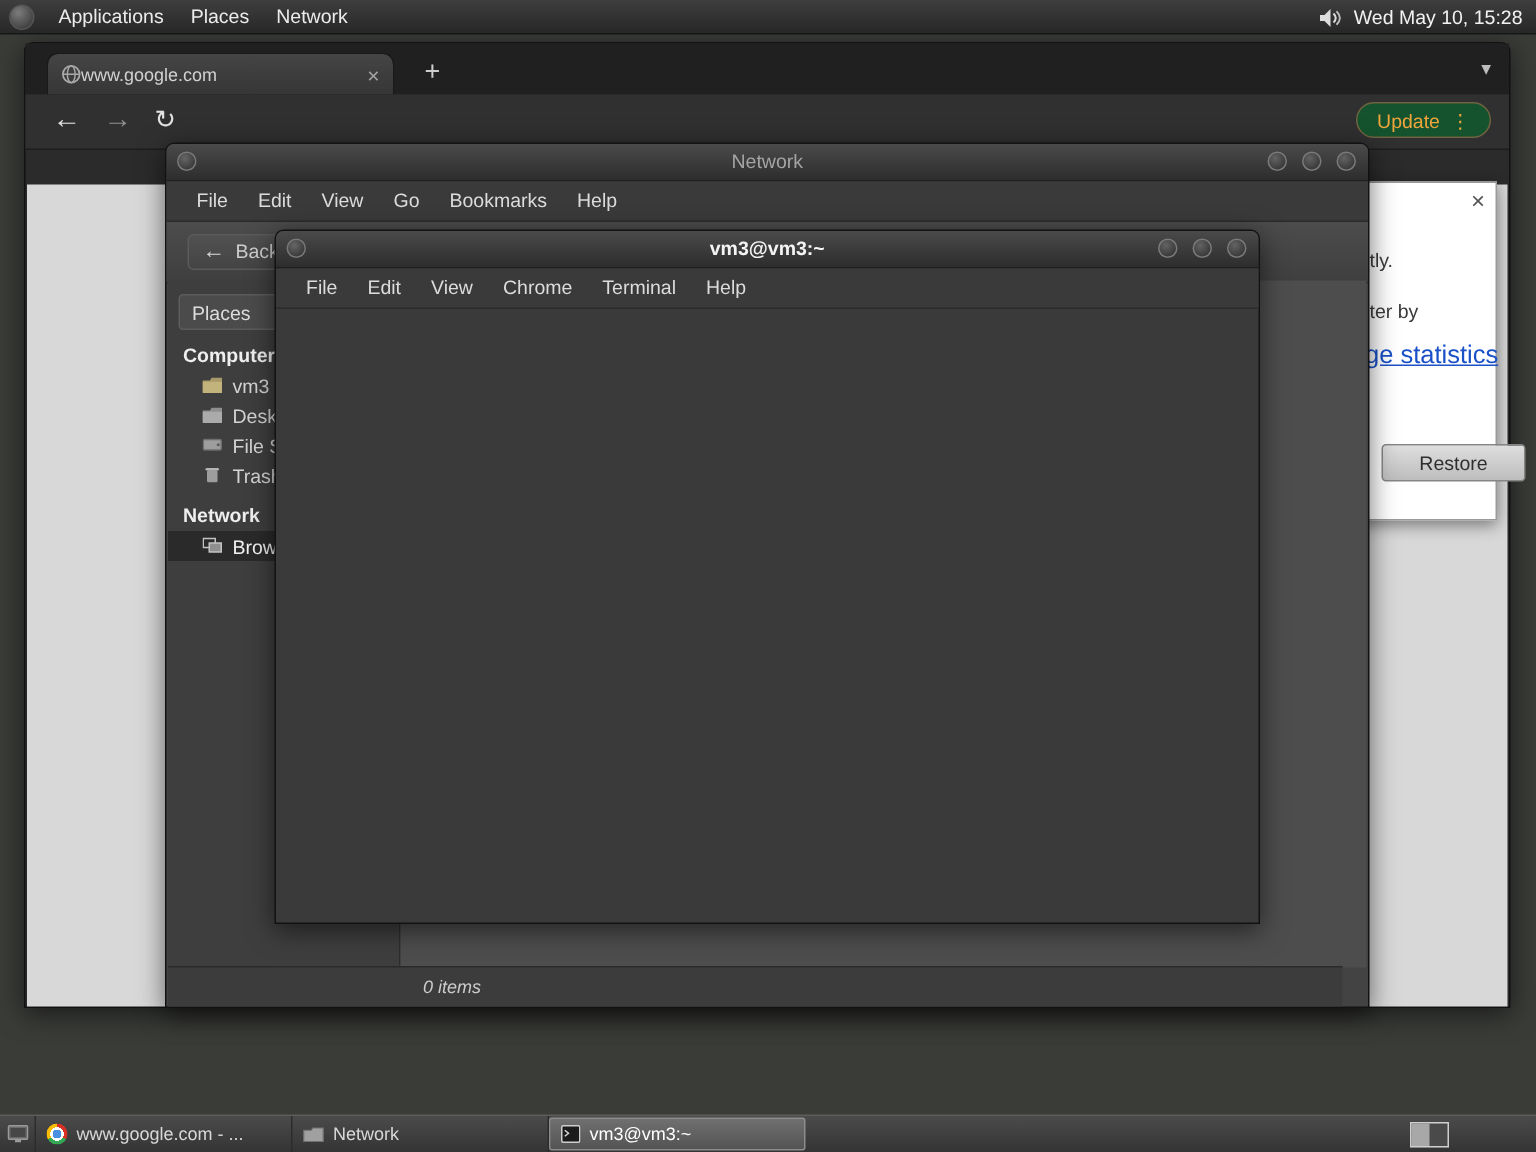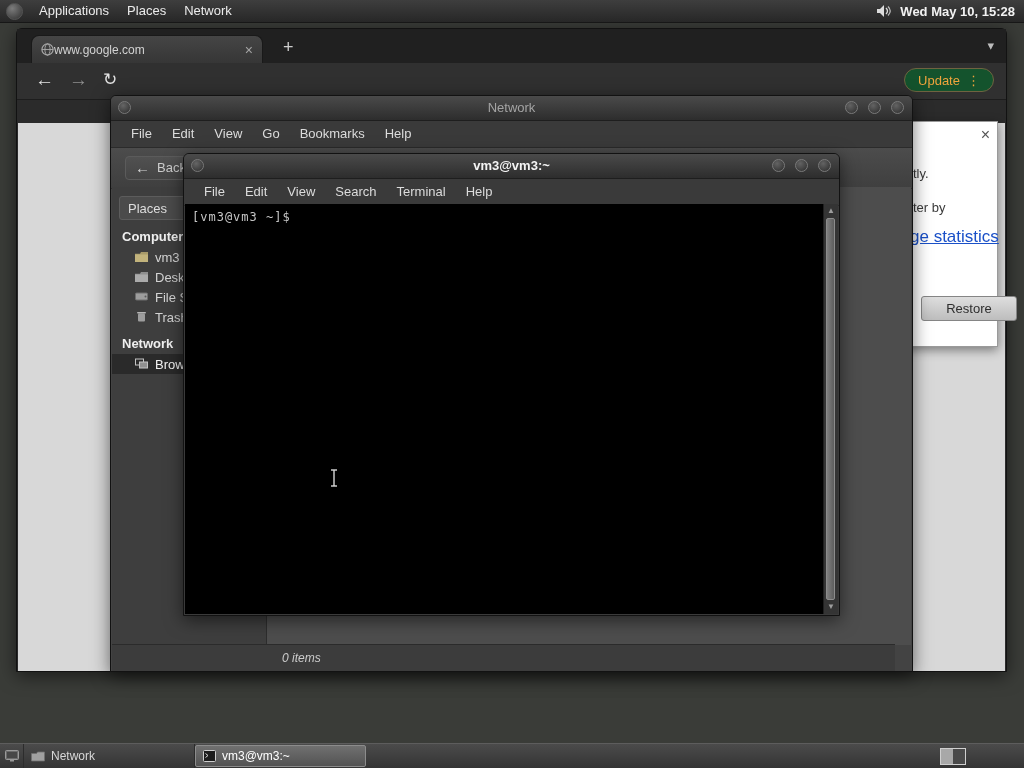--- a/index.html
+++ b/index.html
@@ -9,21 +9,21 @@
     font-family:"Liberation Sans", sans-serif;
     -webkit-font-smoothing:antialiased;
   }
   
   .top-panel{position:absolute;top:0;left:0;right:0;height:22px;z-index:20;
     background:linear-gradient(#3e3e3e,#272727);border-bottom:1px solid #171717;
     display:flex;align-items:center;color:#ececec;font-size:13px;}
   .panel-logo{width:15px;height:15px;border-radius:50%;margin:0 7px 0 6px;
     background:radial-gradient(circle at 35% 30%, #7c7c7c, #2f2f2f);border:1px solid #555;}
   .panel-menu{padding:0 9px;line-height:22px;}
-  .panel-right{margin-left:auto;display:flex;align-items:flex-start;gap:8px;padding-right:9px;font-weight:bold;}
+  .panel-right{margin-left:auto;display:flex;align-items:flex-end;gap:8px;padding-right:9px;}
   .clock{color:#f2f2f2;}
   
   .window{position:absolute;border:1px solid #121212;border-radius:6px 6px 0 0;
     box-shadow:0 4px 18px rgba(0,0,0,.55);background:#3c3c3c;box-sizing:border-box;}
   .titlebar{height:24px;background:linear-gradient(#4a4a4a,#2d2d2d);
     border-bottom:1px solid #1e1e1e;border-radius:5px 5px 0 0;position:relative;}
   .win-title{position:absolute;left:0;right:0;top:4px;text-align:center;
     font-size:13px;color:#a4a4a4;}
   .win-title.focused{color:#f4f4f4;font-weight:bold;}
   .wmenu{position:absolute;left:7px;top:5px;width:13px;height:13px;border-radius:50%;
@@ -256,50 +256,39 @@
     <div class="wbtns">
       <span class="wbtn"></span>
       <span class="wbtn"></span>
       <span class="wbtn"></span>
     </div>
   </div>
   <div class="menubar">
     <span class="mitem">File</span>
     <span class="mitem">Edit</span>
     <span class="mitem">View</span>
-    <span class="mitem">Search</span>
+    <span class="mitem">Chrome</span>
     <span class="mitem">Terminal</span>
     <span class="mitem">Help</span>
-  </div>
-  <div class="term-screen">
-    <span class="term-prompt">[vm3@vm3 ~]$</span>
-    <span class="ibeam">
-      <svg width="10" height="18" viewBox="0 0 10 18">
-          <line x1="2" y1="1" x2="8" y2="1" stroke="#d8d8d8" stroke-width="1.4"></line>
-          <line x1="2" y1="17" x2="8" y2="17" stroke="#d8d8d8" stroke-width="1.4"></line>
-          <line x1="5" y1="1" x2="5" y2="17" stroke="#d8d8d8" stroke-width="1.4"></line>
-        </svg>
-    </span>
-    <div class="term-scrollbar">
-      <span class="scroll-arrow scroll-up">▲</span>
-      <div class="term-thumb"></div>
-      <span class="scroll-arrow scroll-down">▼</span>
-    </div>
   </div>
 </div>
 
 <div class="taskbar">
   <span class="show-desktop">
     <svg width="14" height="12" viewBox="0 0 14 12">
         <rect x="0.5" y="0.5" width="13" height="9" rx="1" fill="#6b6b6b" stroke="#9a9a9a"></rect>
         <rect x="2" y="2" width="10" height="6" fill="#474747"></rect>
         <rect x="5" y="10" width="4" height="1.5" fill="#9a9a9a"></rect>
       </svg>
   </span>
   <div class="task-btn">
+    <span class="chrome-logo"></span>
+    <span>www.google.com - ...</span>
+  </div>
+  <div class="task-btn">
     <span style="display:inline-flex;flex:none;">
       <svg width="14" height="11" viewBox="0 0 14 11">
           <path d="M0.5 2.5 h5 l1-1.5 h7 v9 h-13 z" fill="#a0a0a0" stroke="#707070" stroke-width="0.8"></path>
         </svg>
     </span>
     <span>Network</span>
   </div>
   <div class="task-btn active">
     <span style="display:inline-flex;flex:none;">
       <svg width="13" height="12" viewBox="0 0 13 12">

